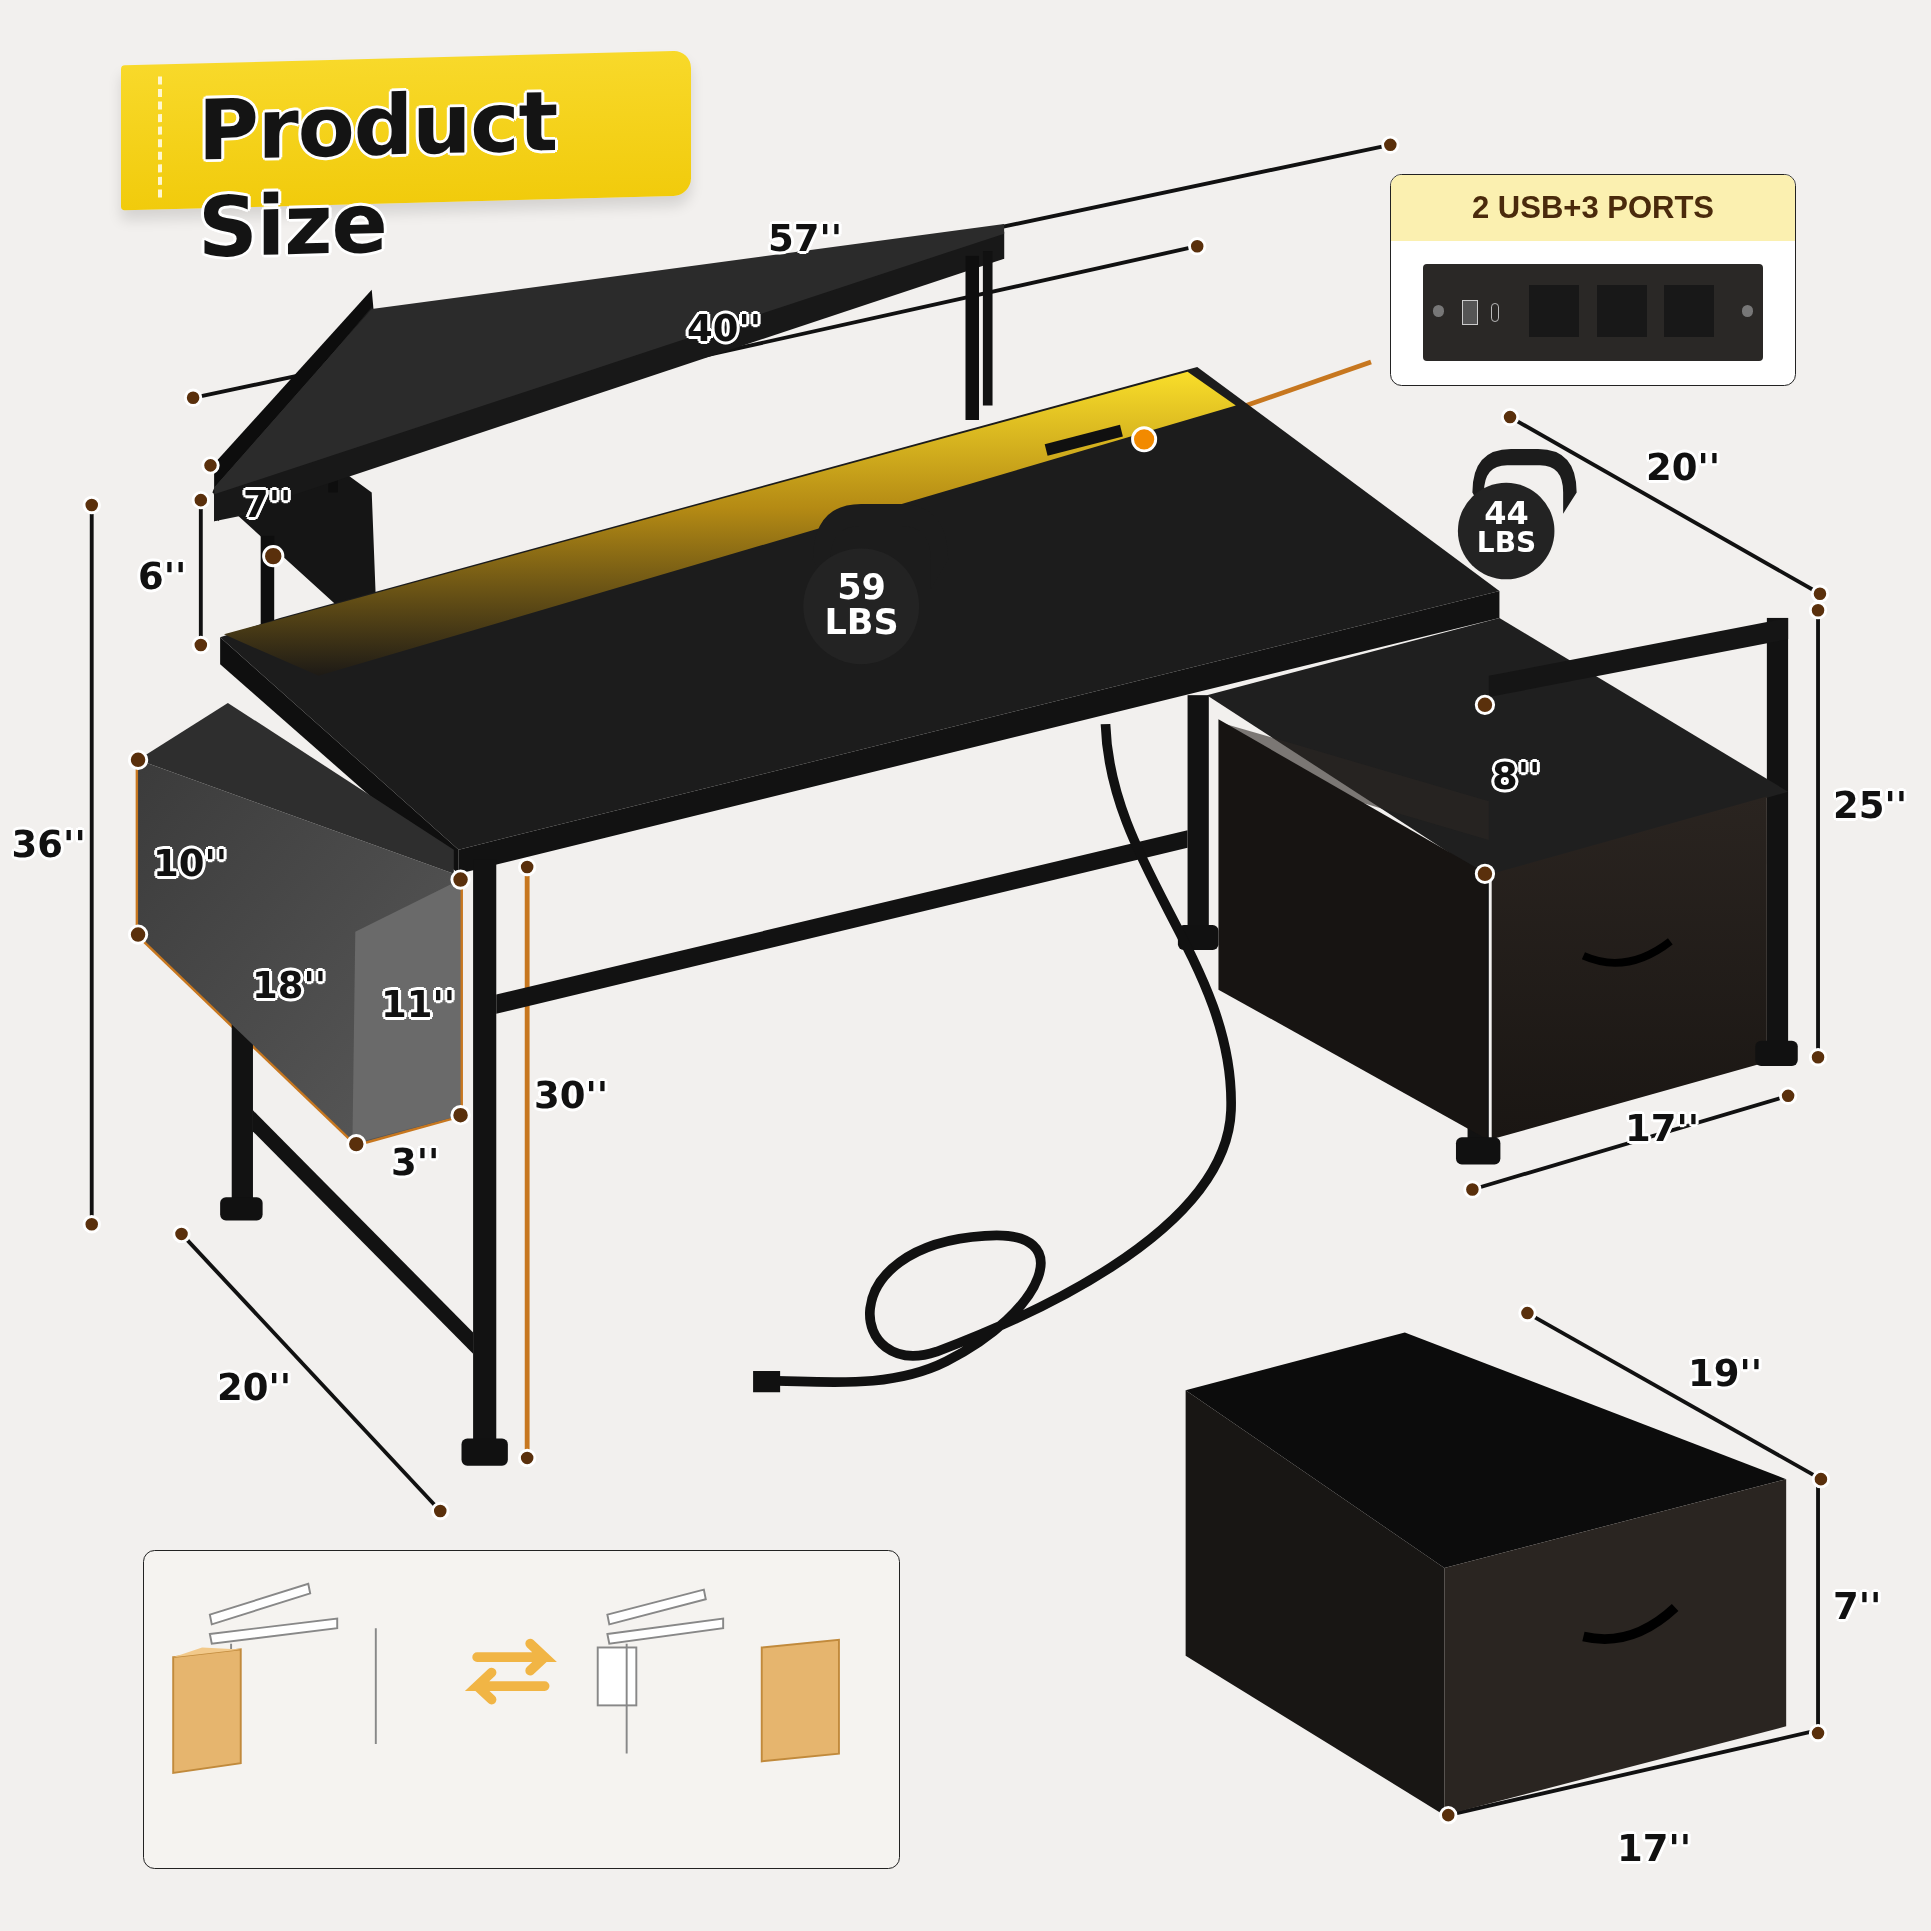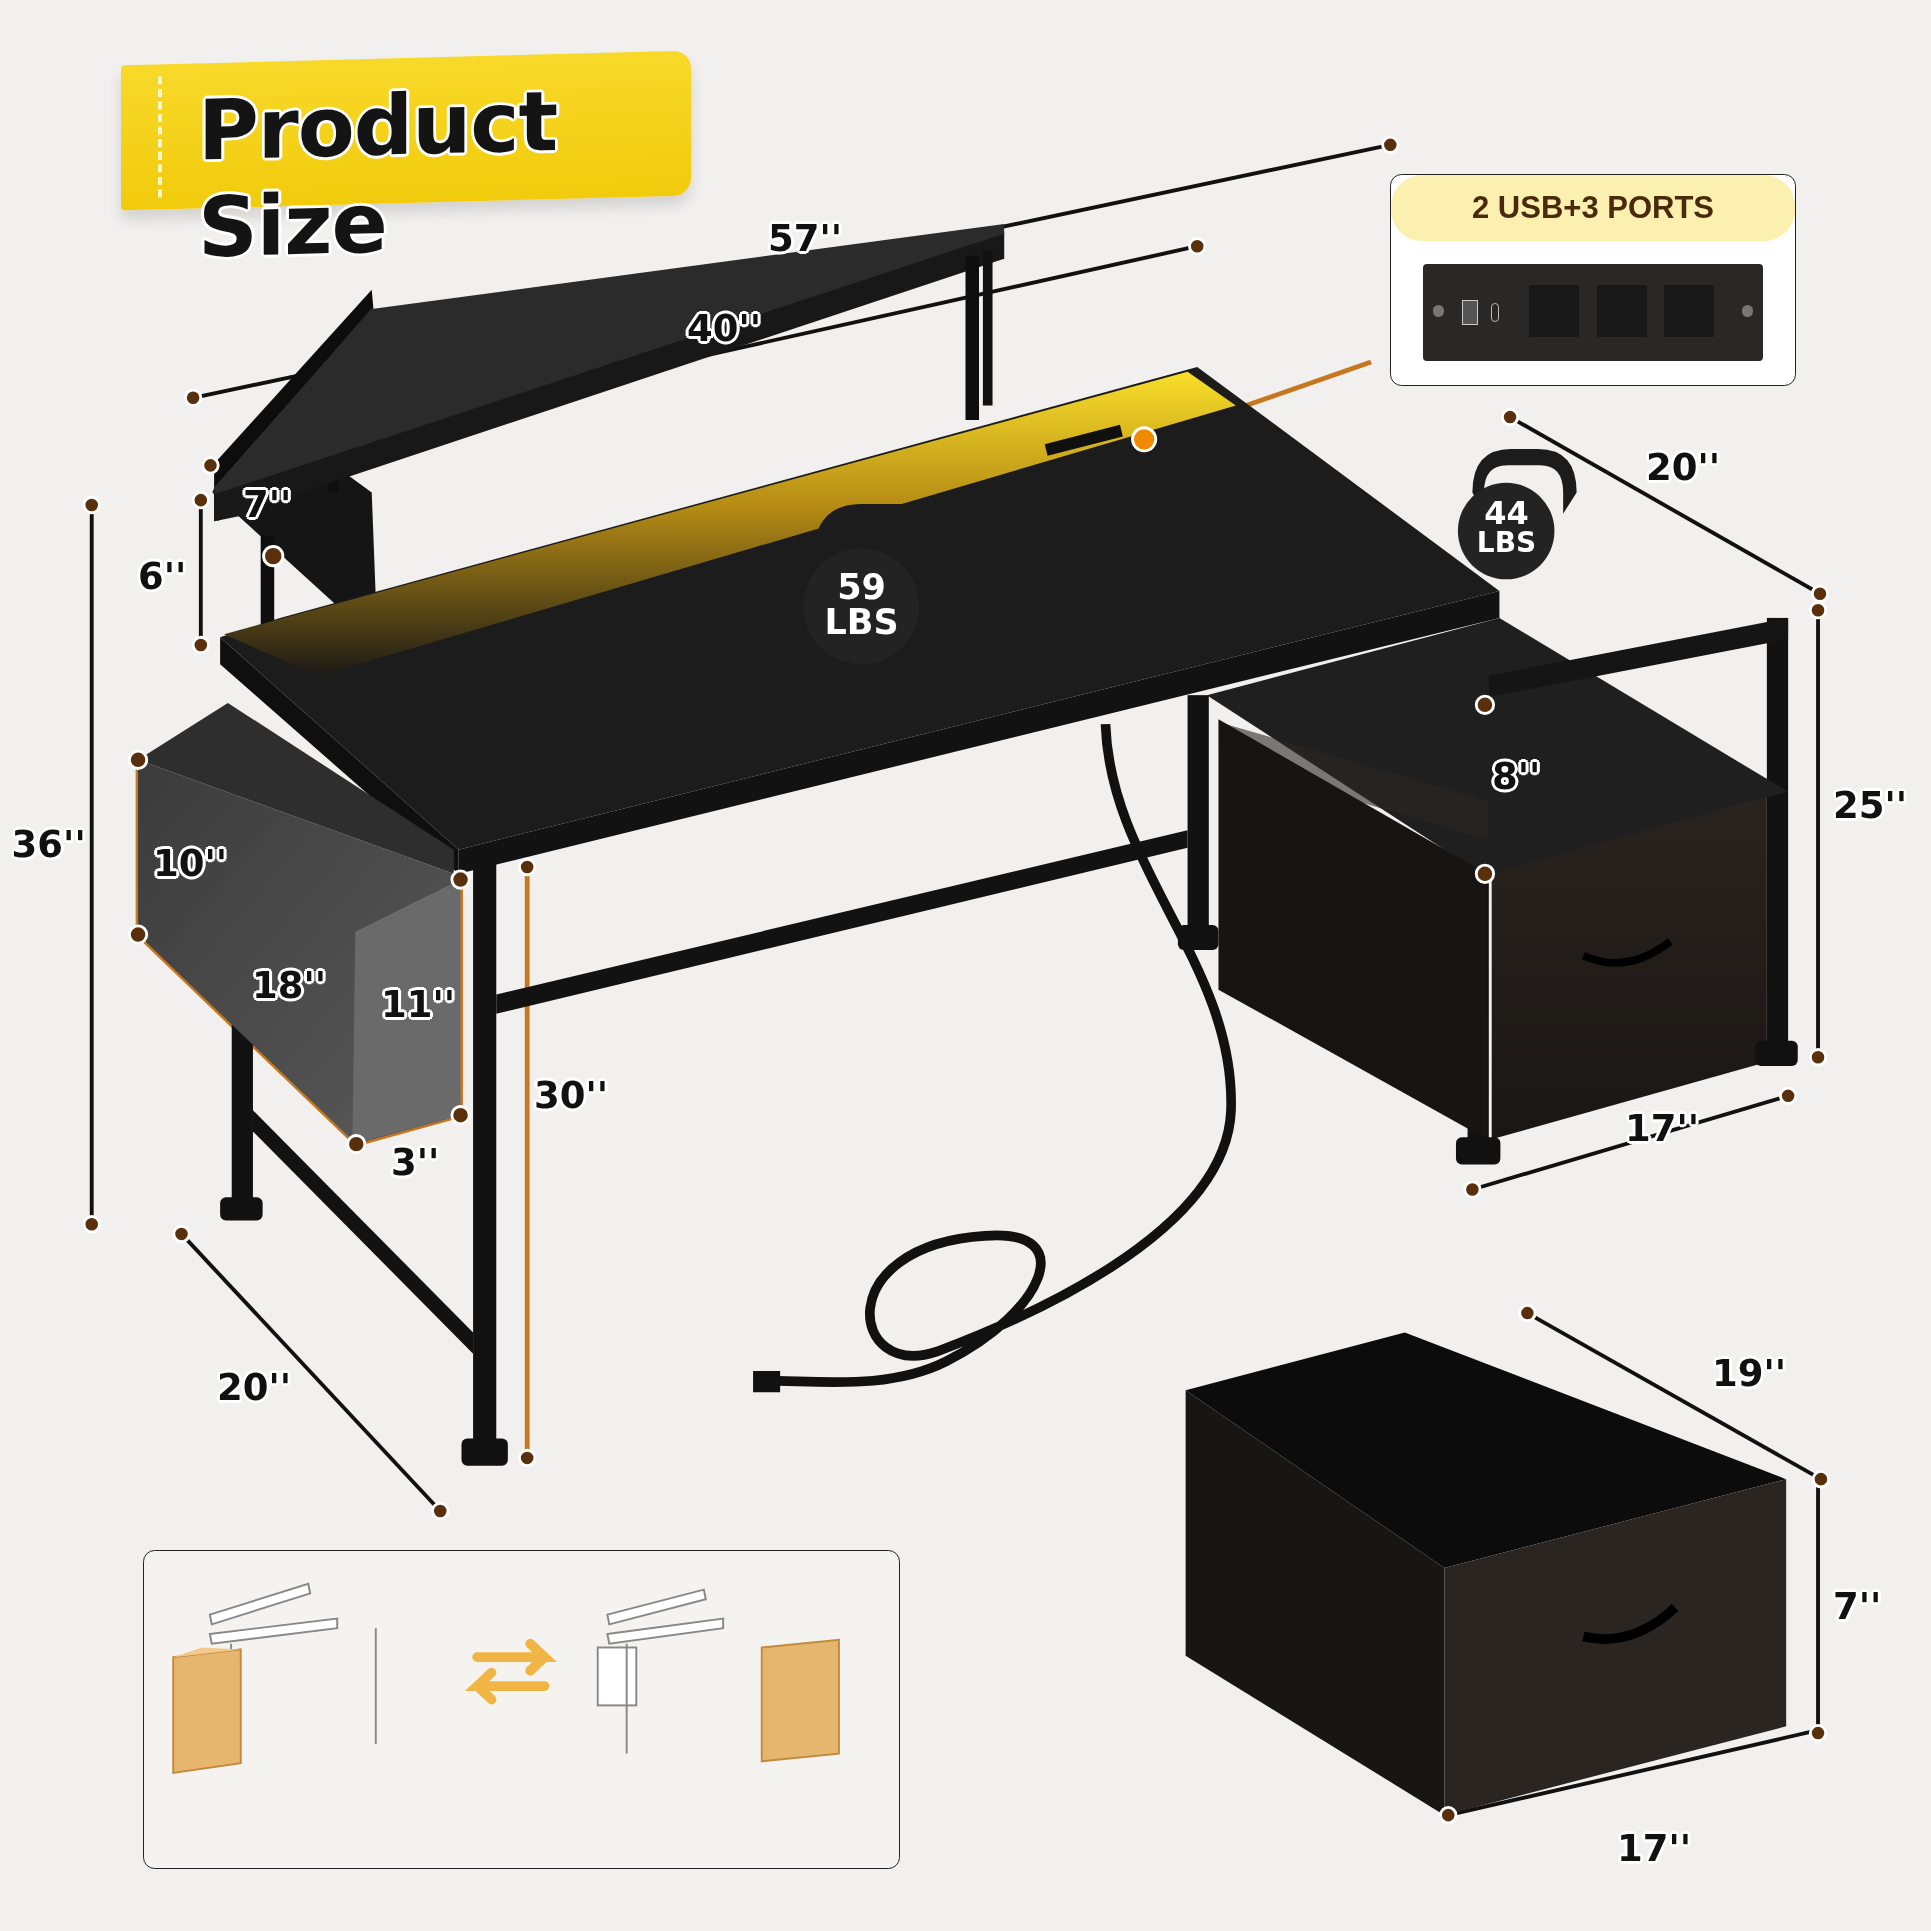--- a/index.html
+++ b/index.html
@@ -5,21 +5,21 @@
   html,body{margin:0;padding:0;}
   body{width:1931px;height:1931px;background:#f2f0ee;position:relative;overflow:hidden;font-family:"Liberation Sans","DejaVu Sans",sans-serif;}
   .abs{position:absolute;}
   .banner{left:121px;top:58px;width:570px;height:145px;background:linear-gradient(180deg,#f8d92a,#f1cb0c);transform:skewY(-1.5deg);box-shadow:0 9.7px 13.5px rgba(0,0,0,.12);border-radius:3.9px 17.4px 17.4px 3.9px;}
   .banner .stitch{position:absolute;left:37px;top:11.6px;bottom:11.6px;border-left:4.8px dashed #fff7d0;}
   .banner .title{position:absolute;left:77px;top:19.3px;font-size:83px;font-weight:700;color:#141414;letter-spacing:-1px;
      text-shadow:2.9px 0 #fff,-2.9px 0 #fff,0 2.9px #fff,0 -2.9px #fff,1.9px 1.9px #fff,-1.9px -1.9px #fff,1.9px -1.9px #fff,-1.9px 1.9px #fff;font-family:"DejaVu Sans",sans-serif;}
   .dim{position:absolute;font-weight:700;font-size:37px;color:#111;font-family:"DejaVu Sans",sans-serif;
      text-shadow:2.9px 0 #fff,-2.9px 0 #fff,0 2.9px #fff,0 -2.9px #fff,1.9px 1.9px #fff,-1.9px -1.9px #fff,1.9px -1.9px #fff,-1.9px 1.9px #fff;white-space:nowrap;}
   .callout{position:absolute;border:1.9px solid #222;border-radius:11.6px;background:#fff;overflow:hidden;}
-  .callout .head{background:#fbf0b0;color:#4a2a0c;font-weight:700;text-align:center;border-radius:31px;}
+  .callout .head{background:#fbf0b0;color:#4a2a0c;font-weight:700;text-align:center;}
   .kb-label{position:absolute;color:#fff;font-weight:700;text-align:center;line-height:1;font-family:"DejaVu Sans",sans-serif;}
 </style>
 </head>
 <body>
 
 <div class="abs banner">
   <div class="stitch"></div>
   <div class="title">Product Size</div>
 </div>
 
@@ -190,21 +190,21 @@
 <div class="dim" style="left:1646px;top:446px;">20''</div>
 <div class="dim" style="left:1833px;top:784px;">25''</div>
 <div class="dim" style="left:1625px;top:1107px;">17''</div>
 <div class="dim" style="left:1492px;top:755px;">8''</div>
 
 <div class="dim" style="left:153px;top:842px;">10''</div>
 <div class="dim" style="left:220px;top:964px;margin-left:32px;">18''</div>
 <div class="dim" style="left:381px;top:983px;">11''</div>
 <div class="dim" style="left:391px;top:1141px;">3''</div>
 
-<div class="dim" style="left:1688px;top:1352px;margin-left:24px;">19''</div>
+<div class="dim" style="left:1688px;top:1352px;">19''</div>
 <div class="dim" style="left:1833px;top:1585px;">7''</div>
 <div class="dim" style="left:1617px;top:1827px;">17''</div>
 
 <div class="callout" style="left:1390px;top:174px;width:404px;height:210px;">
   <div class="head" style="height:66px;line-height:66px;font-size:31px;">2 USB+3 PORTS</div>
   <div style="position:absolute;left:32px;top:89px;width:340px;height:97px;background:#2a2826;border-radius:3.9px;">
     <div style="position:absolute;left:9.7px;top:41px;width:11.6px;height:11.6px;border-radius:50%;background:#777;"></div>
     <div style="position:absolute;left:39px;top:36px;width:13.5px;height:23px;border:1.9px solid #ccc;background:#555;"></div>
     <div style="position:absolute;left:68px;top:39px;width:5.8px;height:17.4px;border:1.9px solid #bbb;border-radius:3.9px;"></div>
     <div style="position:absolute;left:106px;top:21px;width:50px;height:52px;background:#181818;"></div>

